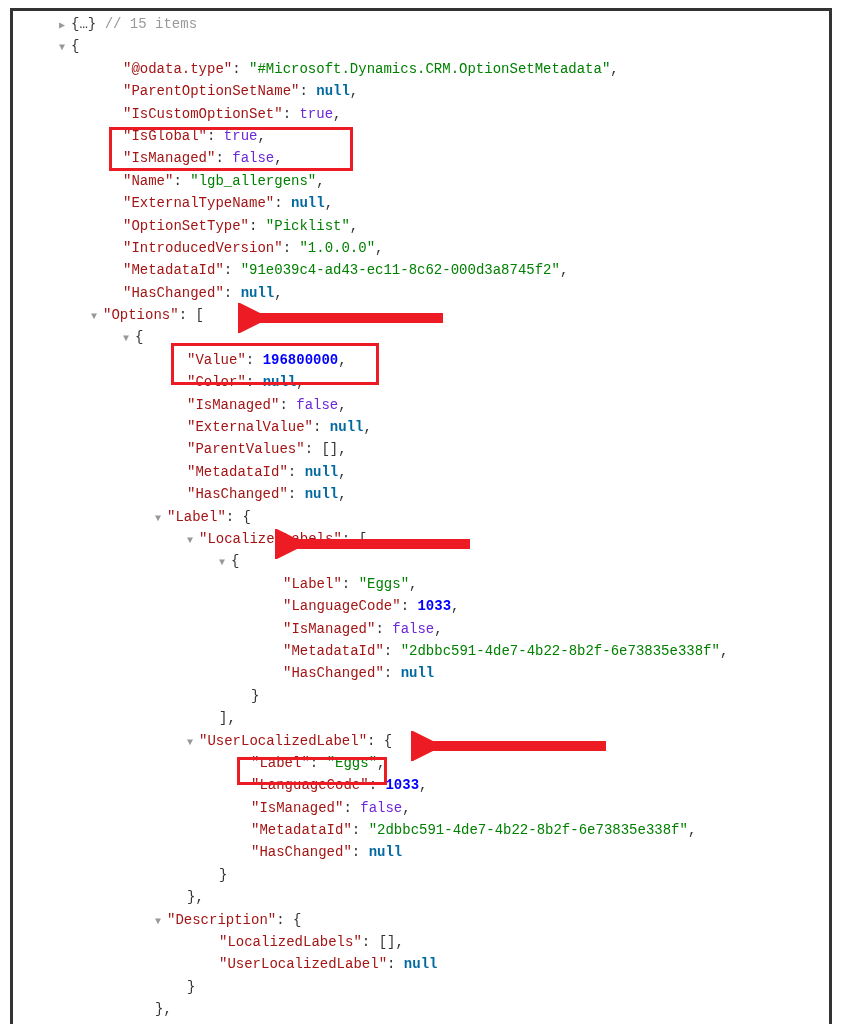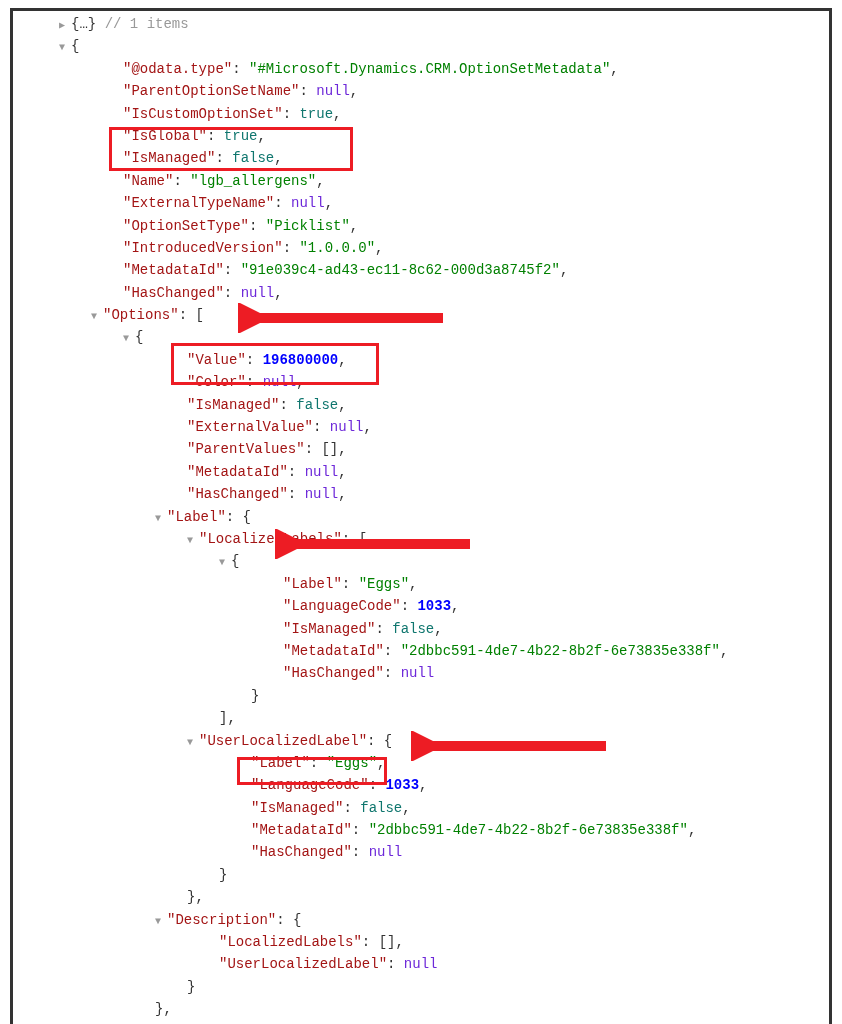--- a/index.html
+++ b/index.html
@@ -27,22 +27,22 @@
   .toggle {
     display: inline-block;
     width: 12px;
     color: #999;
     font-size: 10px;
     user-select: none;
   }
   .key { color: #a31515; }
   .str { color: #008000; }
   .num { color: #0000ff; font-weight: bold; }
-  .kw  { color: #0f766e; }
-  .null{ color: #6d28d9; }
+  .kw  { color: #6d28d9; }
+  .null{ color: #0369a1; font-weight: bold; }
   .punct { color: #333; }
   .gray { color: #999; }
   .highlight-box {
     position: absolute;
     border: 3px solid #ed1c24;
     pointer-events: none;
   }
   .arrow {
     position: absolute;
     pointer-events: none;
@@ -57,21 +57,21 @@
   .i5 { padding-left: 168px; }
   .i6 { padding-left: 200px; }
   .i7 { padding-left: 232px; }
   .i8 { padding-left: 264px; }
 </style>
 </head>
 <body>
 
 <div class="outer-border">
 
-<div class="line i1"><span class="toggle">▶</span><span class="punct">{…}</span> <span class="gray">// 1 items</span></div>
+<div class="line i1"><span class="toggle">▶</span><span class="punct">{…}</span> <span class="gray">// 15 items</span></div>
 
 <div class="line i1"><span class="toggle">▼</span><span class="punct">{</span></div>
 
 <div class="line i3"><span class="key">"@odata.type"</span><span class="punct">: </span><span class="str">"#Microsoft.Dynamics.CRM.OptionSetMetadata"</span><span class="punct">,</span></div>
 
 <div class="line i3"><span class="key">"ParentOptionSetName"</span><span class="punct">: </span><span class="null">null</span><span class="punct">,</span></div>
 
 <div class="line i3"><span class="key">"IsCustomOptionSet"</span><span class="punct">: </span><span class="kw">true</span><span class="punct">,</span></div>
 
 <div class="line i3"><span class="key">"IsGlobal"</span><span class="punct">: </span><span class="kw">true</span><span class="punct">,</span></div>

